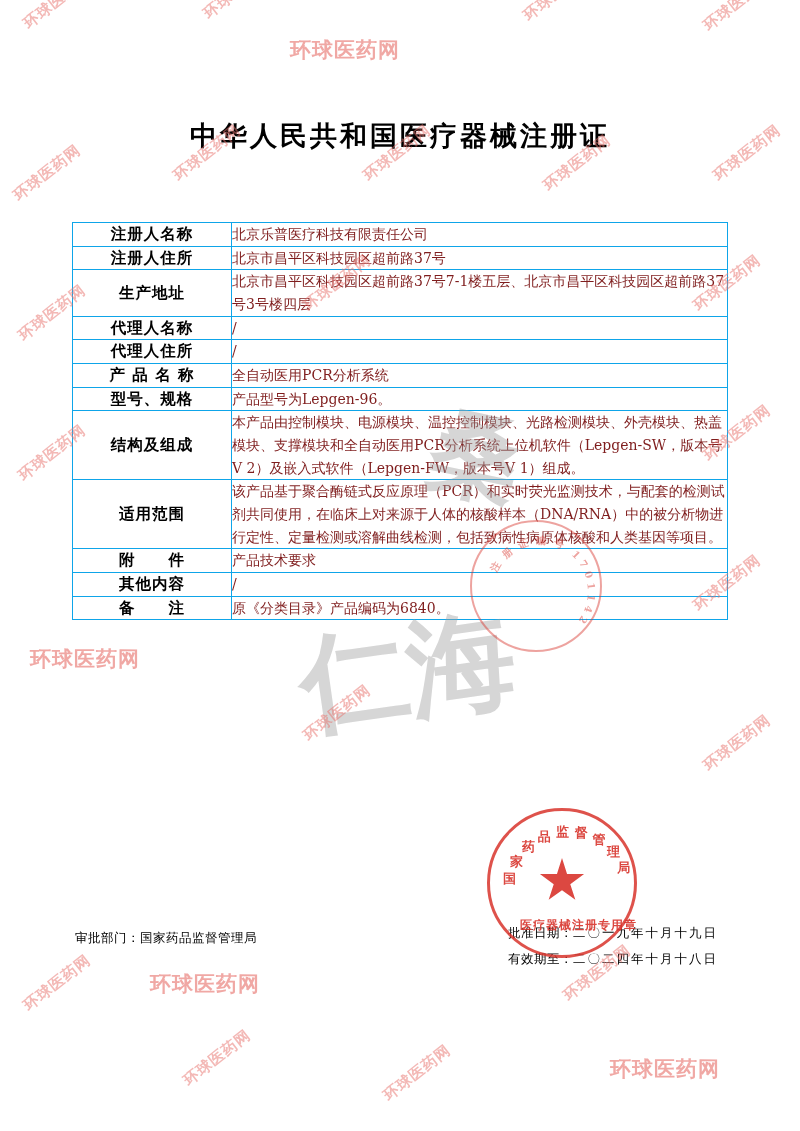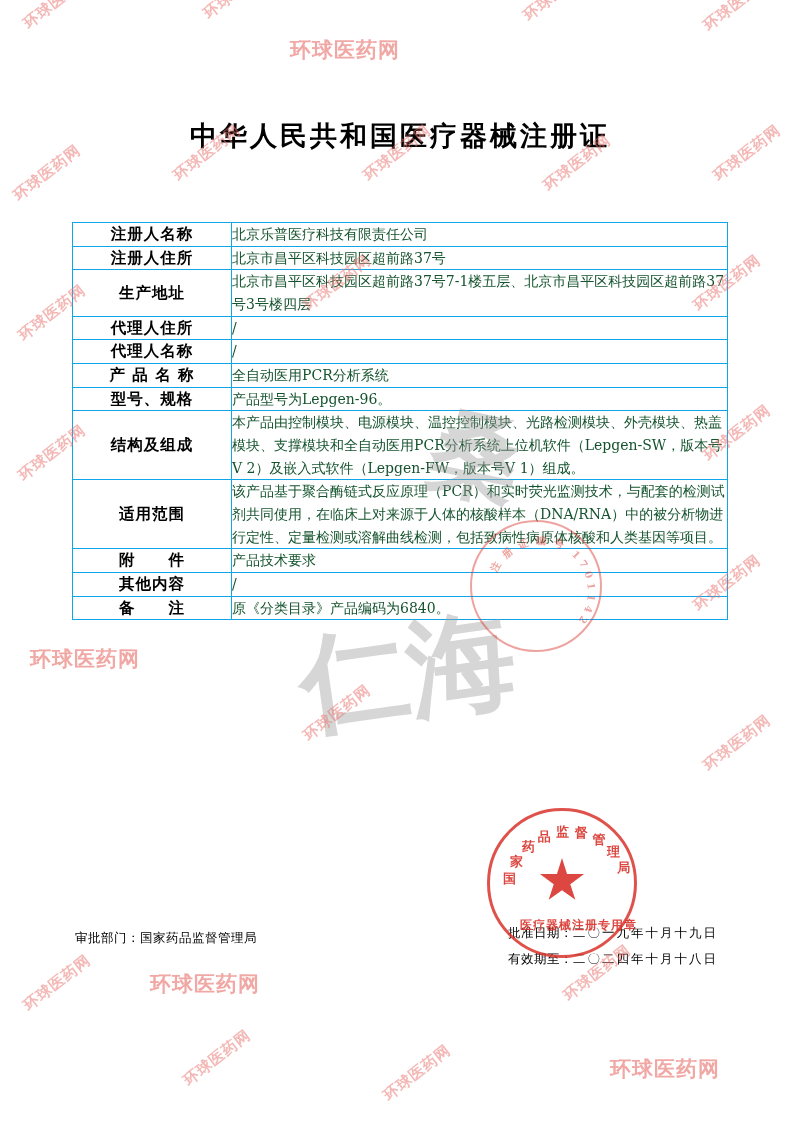--- a/index.html
+++ b/index.html
@@ -86,21 +86,21 @@
     font-weight: bold;
     font-family: "DejaVu Serif", "Liberation Serif", serif;
     letter-spacing: 1px;
     color: #000;
     padding: 6px 4px;
   }
   td.value {
     padding: 8px 10px 8px 12px;
     font-size: 14px;
     line-height: 1.62;
-    color: #14532d;
+    color: #7f1d1d;
     font-family: "DejaVu Serif", "Liberation Serif", serif;
   }
   td.value.slash { font-size: 14px; }
 
   .footer {
     position: absolute;
     left: 72px;
     top: 920px;
     width: 656px;
     font-size: 12.5px;
@@ -269,25 +269,25 @@
       </tr>
       <tr>
         <td class="label">注册人住所</td>
         <td class="value">北京市昌平区科技园区超前路37号</td>
       </tr>
       <tr>
         <td class="label">生产地址</td>
         <td class="value">北京市昌平区科技园区超前路37号7-1楼五层、北京市昌平区科技园区超前路37号3号楼四层</td>
       </tr>
       <tr>
+        <td class="label">代理人名称</td>
+        <td class="value slash">/</td>
+      </tr>
+      <tr>
         <td class="label">代理人住所</td>
-        <td class="value slash">/</td>
-      </tr>
-      <tr>
-        <td class="label">代理人名称</td>
         <td class="value slash">/</td>
       </tr>
       <tr>
         <td class="label">产 品 名 称</td>
         <td class="value">全自动医用PCR分析系统</td>
       </tr>
       <tr>
         <td class="label">型号、规格</td>
         <td class="value">产品型号为Lepgen-96。</td>
       </tr>

